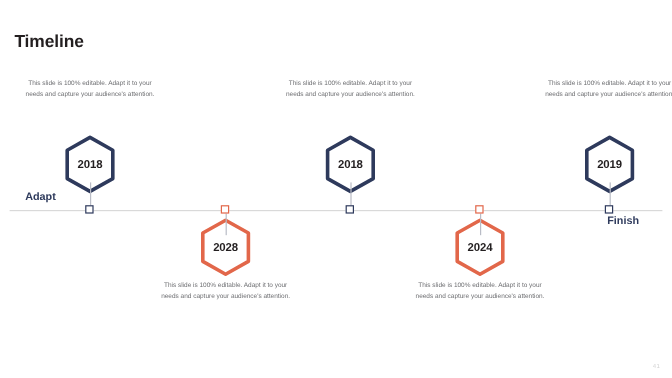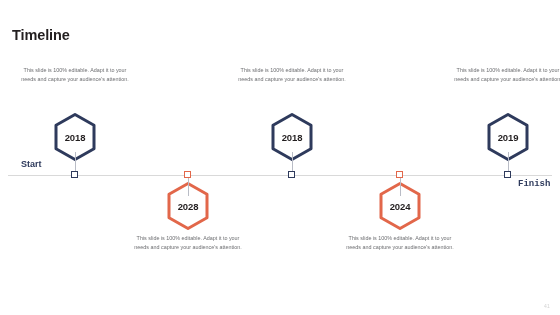--- a/index.html
+++ b/index.html
@@ -46,21 +46,21 @@
 
   .endpoint-label {
     position: absolute;
     font-size: 9px;
     font-weight: bold;
     color: #2e3a5c;
     line-height: 11px;
     white-space: nowrap;
   }
   .endpoint-start { left: 21px; top: 159px; }
-  .endpoint-finish { left: 518px; top: 179px; font-family: Liberation Mono, monospace; }
+  .endpoint-finish { left: 506px; top: 179px; }
 
   
   .node {
     position: absolute;
     top: 0;
     width: 0;
     height: 0;
   }
 
   
@@ -137,21 +137,21 @@
 </style>
 </head>
 <body>
 
 <div id="slide">
 
   <div class="slide-title">Timeline</div>
 
   <div class="axis-line"></div>
 
-  <div class="endpoint-label endpoint-start">Start</div>
+  <div class="endpoint-label endpoint-start">Adapt</div>
 
   <div class="endpoint-label endpoint-finish">Finish</div>
 
   <div id="nodes-host">
       <div class="node above" style="left: 75px;">
         <div class="blurb">This slide is 100% editable. Adapt it to your needs and capture your audience's attention.</div>
         <div class="hex-wrap">
           <svg viewBox="0 0 46 50" xmlns="http://www.w3.org/2000/svg">
             <polygon points="23,2.5 42,13.2 42,36.8 23,47.5 4,36.8 4,13.2" fill="#ffffff" stroke="#2e3a5c" stroke-width="3" stroke-linejoin="round"></polygon>
           </svg>

